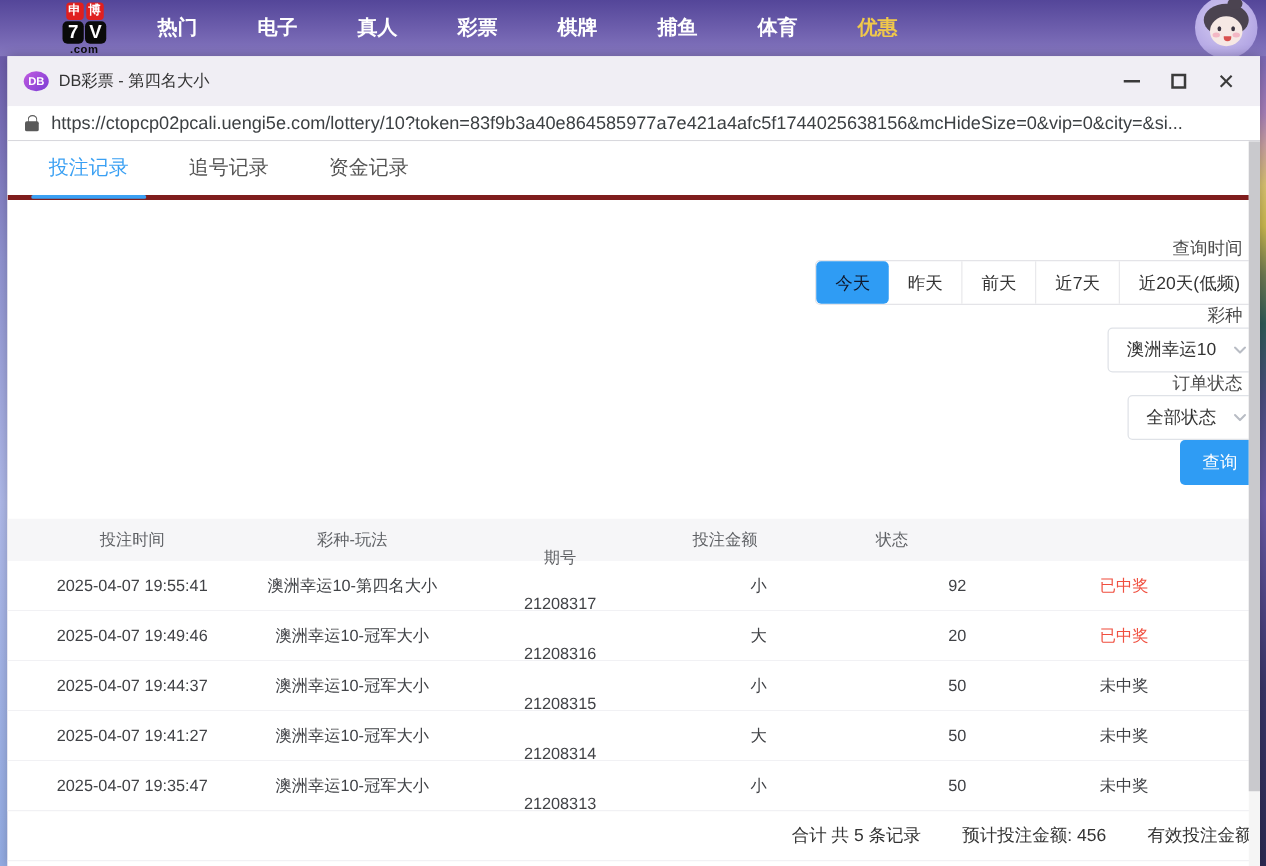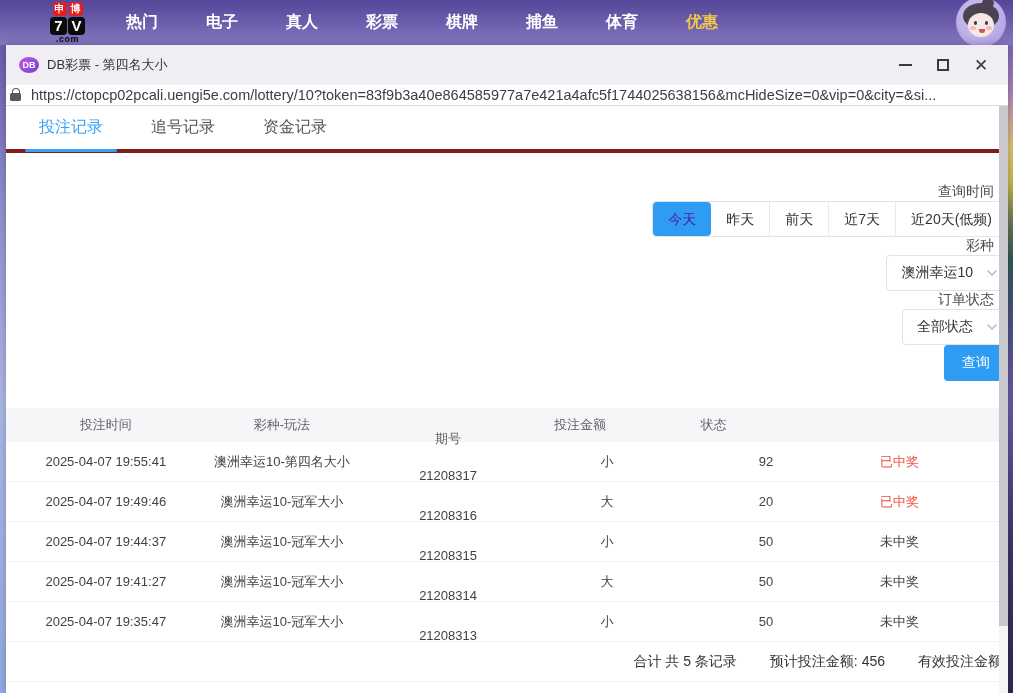--- a/index.html
+++ b/index.html
@@ -46,22 +46,22 @@
   .titlebar { height:40px; background:#f0eef4; display:flex; align-items:center; padding-left:13px; flex:none; }
   .db-icon { width:20px; height:16px; border-radius:50%; background:linear-gradient(135deg,#c15ae0,#7a3cd4);
     color:#fff; font-size:9px; font-weight:bold; display:flex; align-items:center; justify-content:center; flex:none; }
   .win-title { margin-left:8px; font-size:13px; color:#333; }
   .win-controls { margin-left:auto; display:flex; align-items:center; margin-right:8px; }
   .win-btn { width:38px; height:30px; display:flex; align-items:center; justify-content:center; cursor:pointer; }
   .glyph-min { width:13px; height:0; border-top:2px solid #3a3a3a; }
   .glyph-max { width:12px; height:12px; border:2px solid #3a3a3a; }
   .glyph-close { font-size:17px; color:#3a3a3a; line-height:1; font-weight:400; }
 
-  .urlbar { height:21px; background:#fff; border-bottom:1px solid #d8d8dd; display:flex; align-items:center;
-    padding:0 4px; flex:none; }
+  .urlbar { height:28px; background:#fff; border-bottom:1px solid #d8d8dd; display:flex; align-items:center;
+    padding:0 14px; flex:none; }
   .lock-icon { flex:none; width:11px; height:14px; position:relative; margin-right:10px; }
   .lock-icon .shackle { position:absolute; left:1.5px; top:0; width:8px; height:8px; border:1.5px solid #5a5a5a;
     border-radius:5px 5px 0 0; border-bottom:none; }
   .lock-icon .body { position:absolute; left:0; top:5px; width:11px; height:8px; background:#5a5a5a; border-radius:1.5px; }
   .url-text { font-size:14.5px; color:#3c4043; white-space:nowrap; overflow:hidden; }
 
   .content { flex:1; position:relative; background:#fff; overflow:hidden; }
   .scrollbar { position:absolute; right:0; top:0; bottom:0; width:9px; background:#f5f5f5; }
   .scroll-thumb { position:absolute; right:0; top:0; width:9px; height:520px; background:#c9c9cd; }
 
@@ -71,21 +71,21 @@
   .tab.active { color:#3aa0f3; }
   .tab.active::after { content:""; position:absolute; left:0; right:0; bottom:-1px; height:3px;
     background:#3aa0f3; border-radius:2px; }
 
   
   .filters { display:flex; align-items:flex-end; margin:30px 0 0 28px;flex-direction:column; }
   .f-label { font-size:14px; color:#4c4c4c; white-space:nowrap; }
   .tgroup { display:flex; align-items:center; border:1px solid #e4e4e8; border-radius:4px; margin-left:8px; height:36px; }
   .topt { font-size:14px; color:#333; padding:0 15px; height:34px; line-height:34px; cursor:pointer; white-space:nowrap; }
   .topt:nth-child(n+3) { border-left:1px solid #e9e9ec; }
-  .topt.active { background:#2f9cf4; color:#4c1d95; border-radius:4px; border-left:none; }
+  .topt.active { background:#2f9cf4; color:#0f172a; border-radius:4px; border-left:none; }
   .sel-label { margin-left:42px; }
   .select { display:flex; align-items:center; border:1px solid #dfe2e7; border-radius:4px; height:36px;
     padding:0 10px 0 14px; margin-left:8px; cursor:pointer; background:#fff; }
   .select .val { font-size:14px; color:#333; white-space:nowrap; }
   .chev { margin-left:14px; width:10px; height:6px; flex:none; }
   .search-btn { margin-left:28px; width:64px; height:36px; background:#2f9cf4; border:none; border-radius:4px;
     color:#fff; font-size:14px; cursor:pointer; font-family:inherit; }
 
   
   .table { margin-top:27px; }

